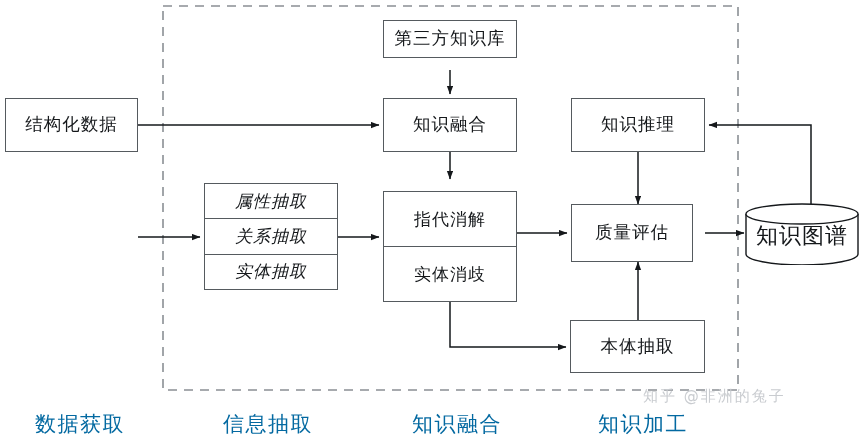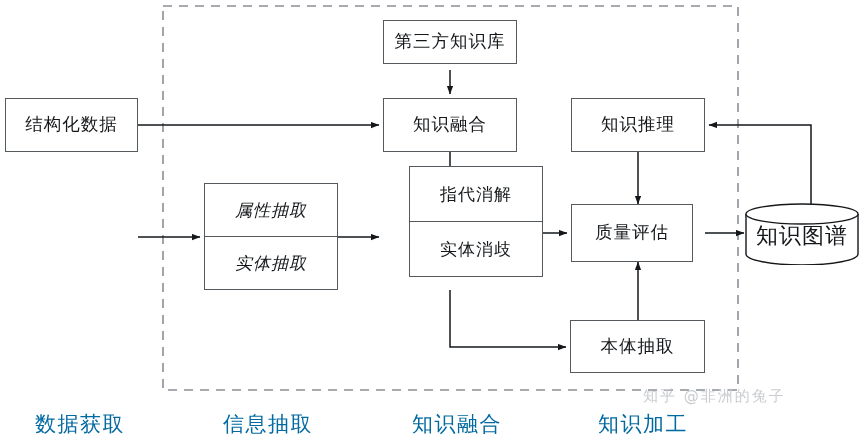--- a/index.html
+++ b/index.html
@@ -126,32 +126,33 @@
     </g>
   </svg>
 
   <div class="node plain" style="left:5px; top:98px; width:133px; height:54px;">
     <div class="cell">结构化数据</div>
   </div>
 
 
   <div class="node" style="left:204px; top:183px; width:134px; height:107px;font-style:italic;">
     <div class="cell">属性抽取</div>
+    <div class="cell">关系抽取</div>
     <div class="cell">实体抽取</div>
   </div>
 
-  <div class="node plain" style="left:383px; top:20px; width:134px; height:44px;justify-content:flex-end;">
+  <div class="node plain" style="left:383px; top:20px; width:134px; height:38px;justify-content:flex-end;">
     <div class="cell">第三方知识库</div>
   </div>
 
   <div class="node plain" style="left:383px; top:98px; width:134px; height:54px;">
     <div class="cell">知识融合</div>
   </div>
 
-  <div class="node" style="left:383px; top:166px; width:134px; height:111px;margin-left:26px;">
+  <div class="node" style="left:383px; top:191px; width:134px; height:111px;">
     <div class="cell">指代消解</div>
     <div class="cell">实体消歧</div>
   </div>
 
   <div class="node plain" style="left:571px; top:98px; width:134px; height:54px;">
     <div class="cell">知识推理</div>
   </div>
 
   <div class="node plain" style="left:571px; top:204px; width:122px; height:58px;">
     <div class="cell">质量评估</div>

